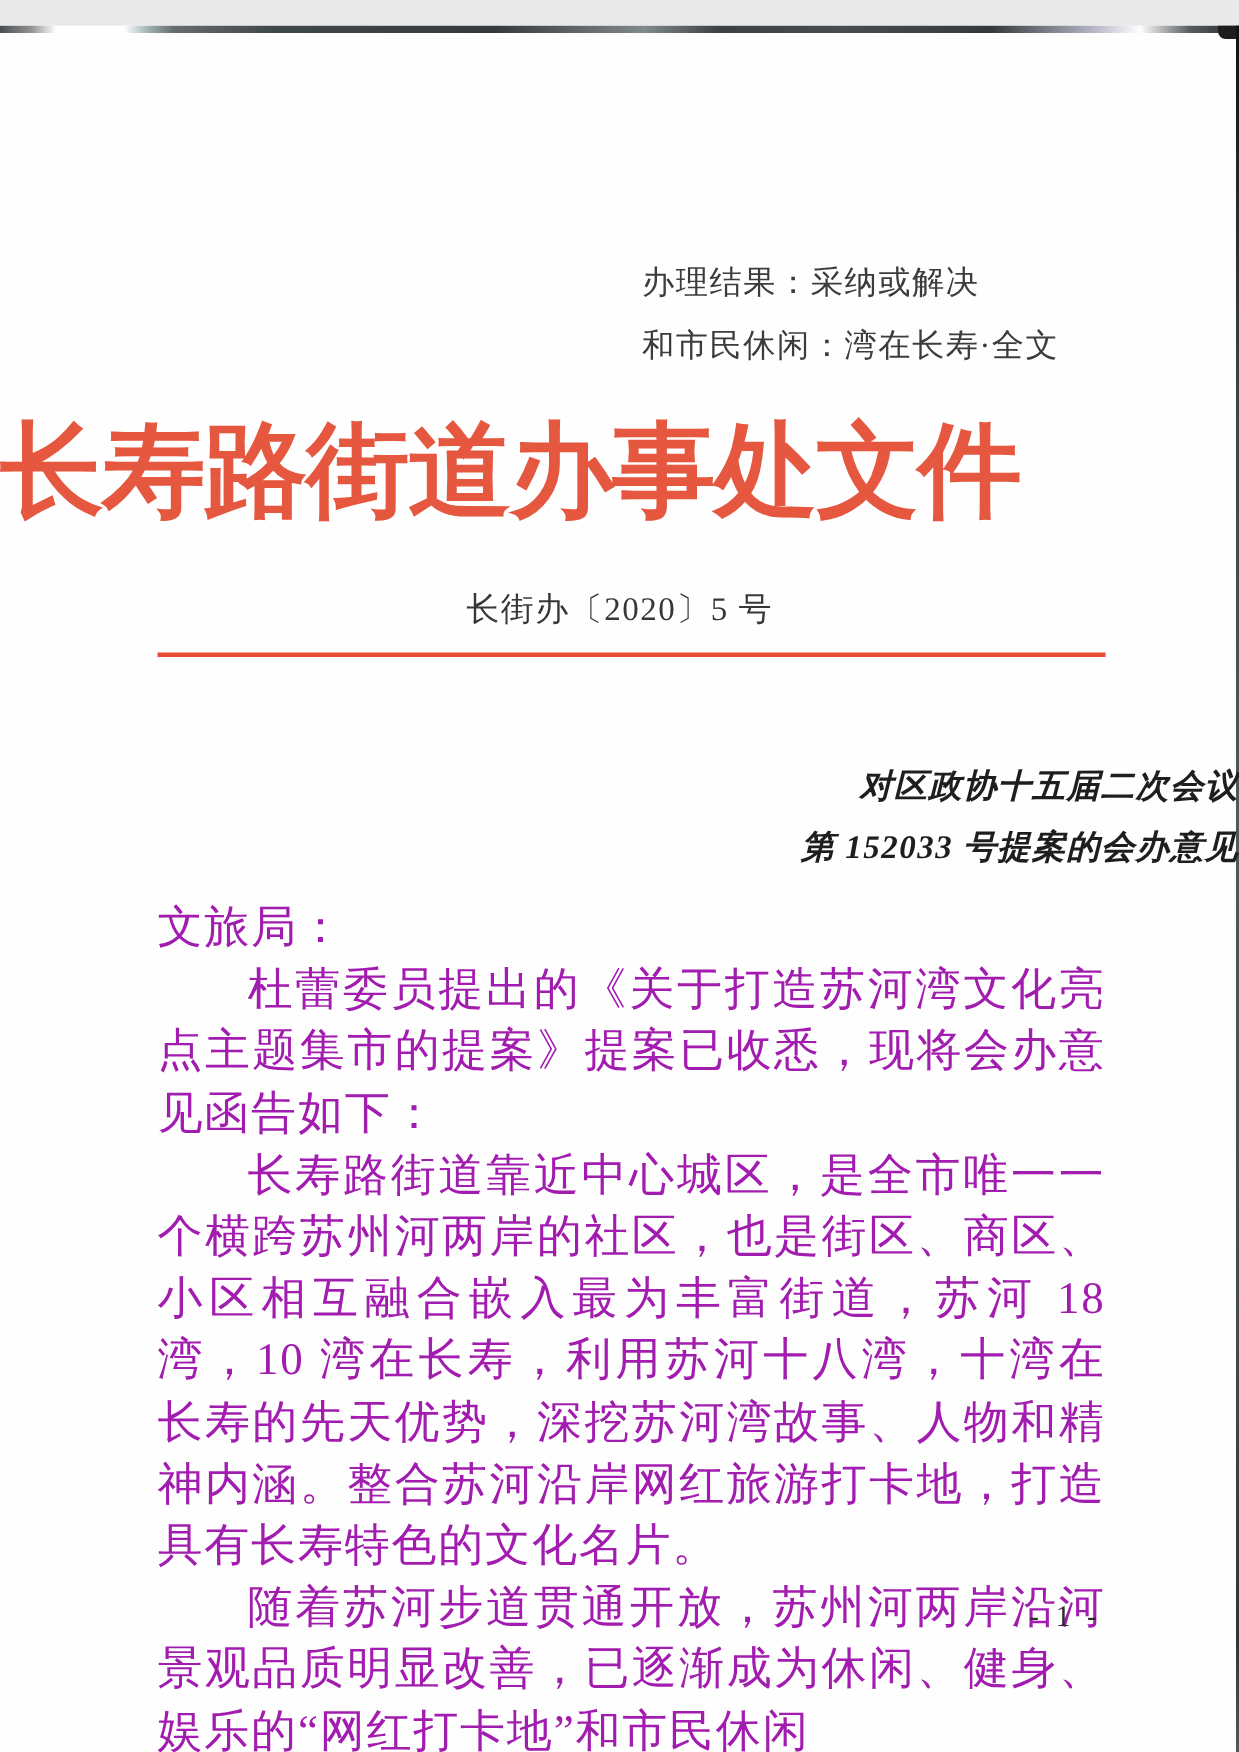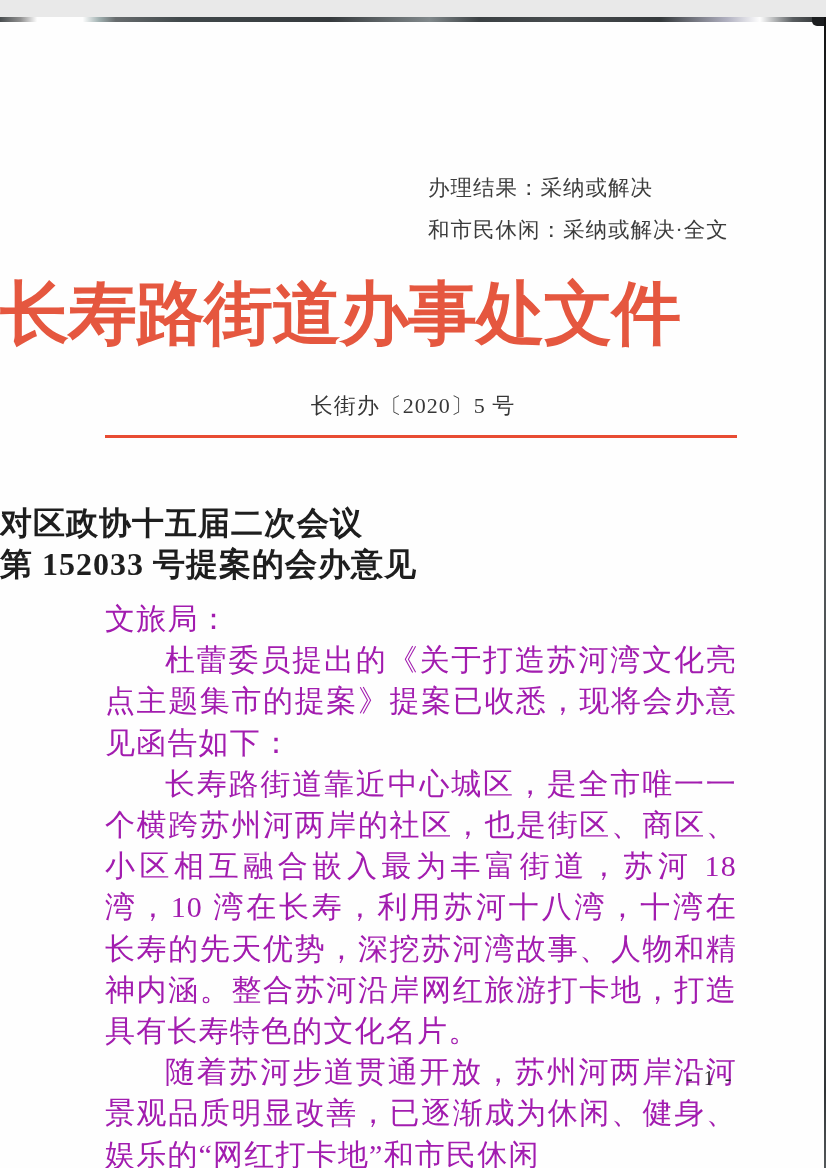--- a/index.html
+++ b/index.html
@@ -92,26 +92,27 @@
     background: var(--red-line, #e84c33);
   }
 
   
   .doc-title {
     position: absolute;
     top: 486px;
     left: 0;
     width: 100%;
     margin: 0;
-    text-align: left;
-    font-size: 32px;
+    text-align: right;
+    font-size: 22px;
     font-weight: bold;
     line-height: 41px;
     color: #1e1e1e;
     letter-spacing: 1px;
+    font-style: italic;
   }
 
   
   .body-text {
     position: absolute;
     top: 581px;
     left: 105px;
     width: 632px;
     font-size: 30px;
     line-height: 41.2px;
@@ -142,21 +143,21 @@
 <body>
 
 <div class="page">
 
   <div class="artifact-top"></div>
   <div class="artifact-top-right"></div>
   <div class="artifact-right"></div>
 
   <div class="meta">
     <div class="meta-row"><span>办理结果：</span><span>采纳或解决</span></div>
-    <div class="meta-row"><span>和市民休闲：</span><span>采纳或解决·全文</span></div>
+    <div class="meta-row"><span>和市民休闲：</span><span>湾在长寿·全文</span></div>
   </div>
 
   <div class="red-head">长寿路街道办事处文件</div>
 
   <div class="doc-number">长街办〔2020〕5 号</div>
 
   <div class="red-line"></div>
 
   <h1 class="doc-title">
     <span>对区政协十五届二次会议</span><br>

